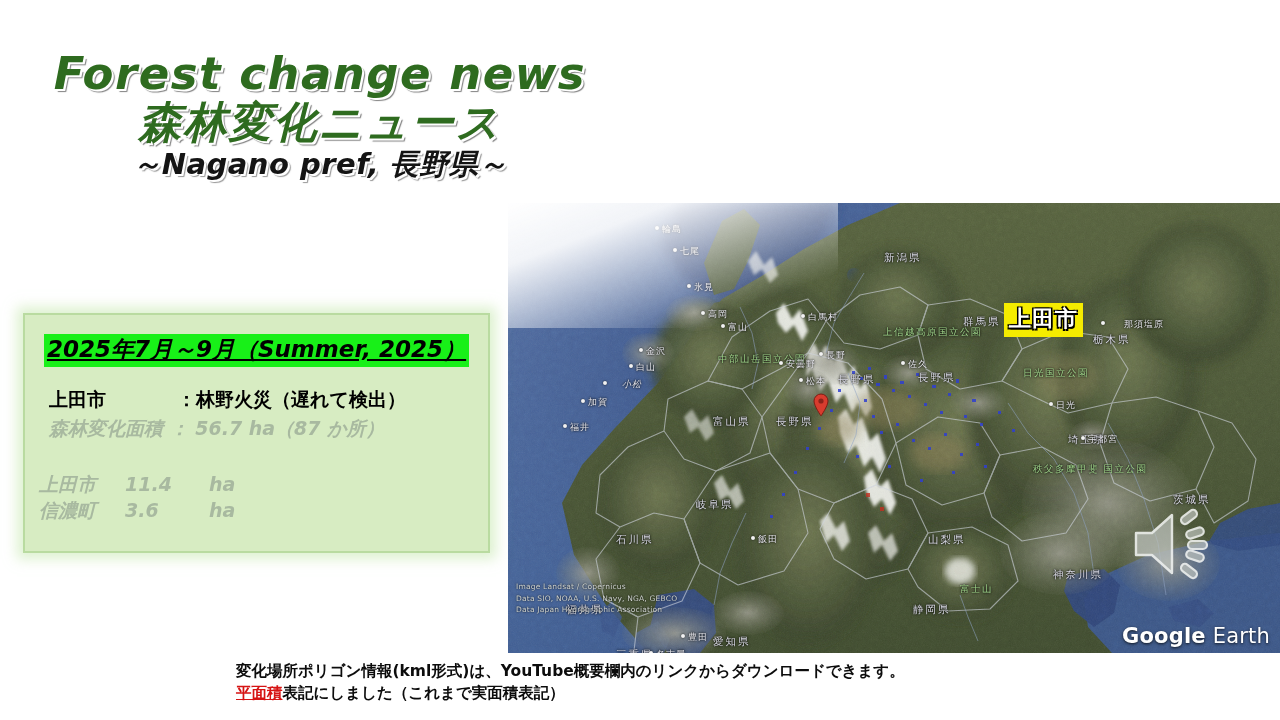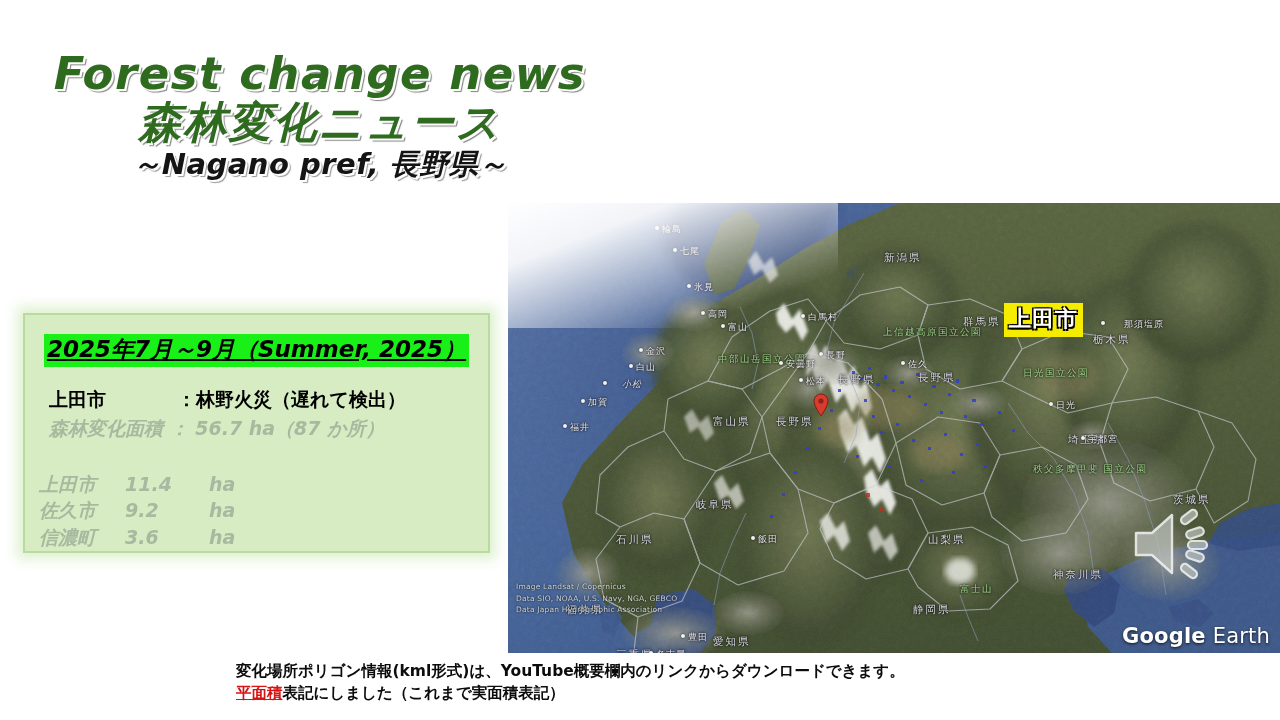--- a/index.html
+++ b/index.html
@@ -583,25 +583,20 @@
     </div>
 
     <table id="ib-table">
       <tbody id="ib-table-body">
           <tr>
             <td class="c-name">上田市</td>
             <td class="c-val">11.4</td>
             <td class="c-unit">ha</td>
           </tr>
           <tr>
-            <td class="c-name">佐久市</td>
-            <td class="c-val">9.2</td>
-            <td class="c-unit">ha</td>
-          </tr>
-          <tr>
             <td class="c-name">信濃町</td>
             <td class="c-val">3.6</td>
             <td class="c-unit">ha</td>
           </tr>
         </tbody>
     </table>
   </div>
 
   <div id="caption">
     <div>変化場所ポリゴン情報(kml形式)は、YouTube概要欄内のリンクからダウンロードできます。</div>

